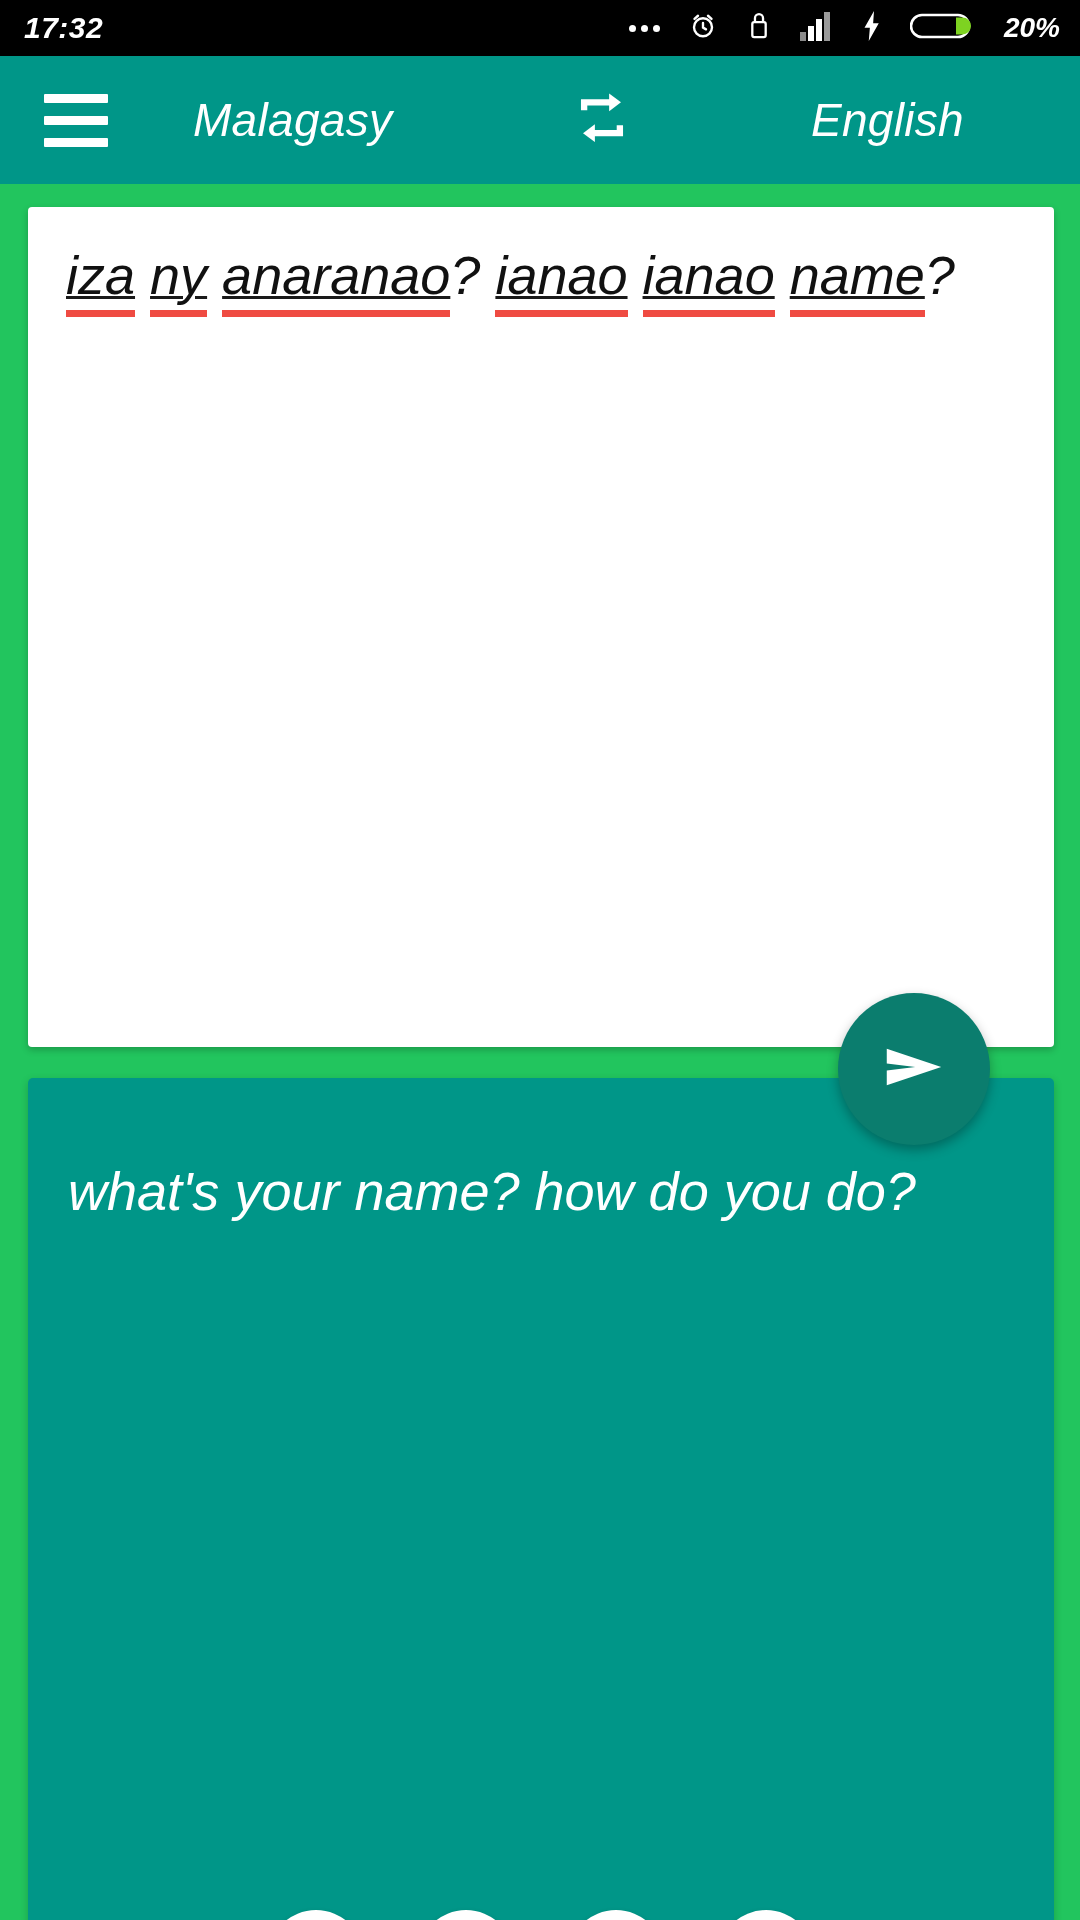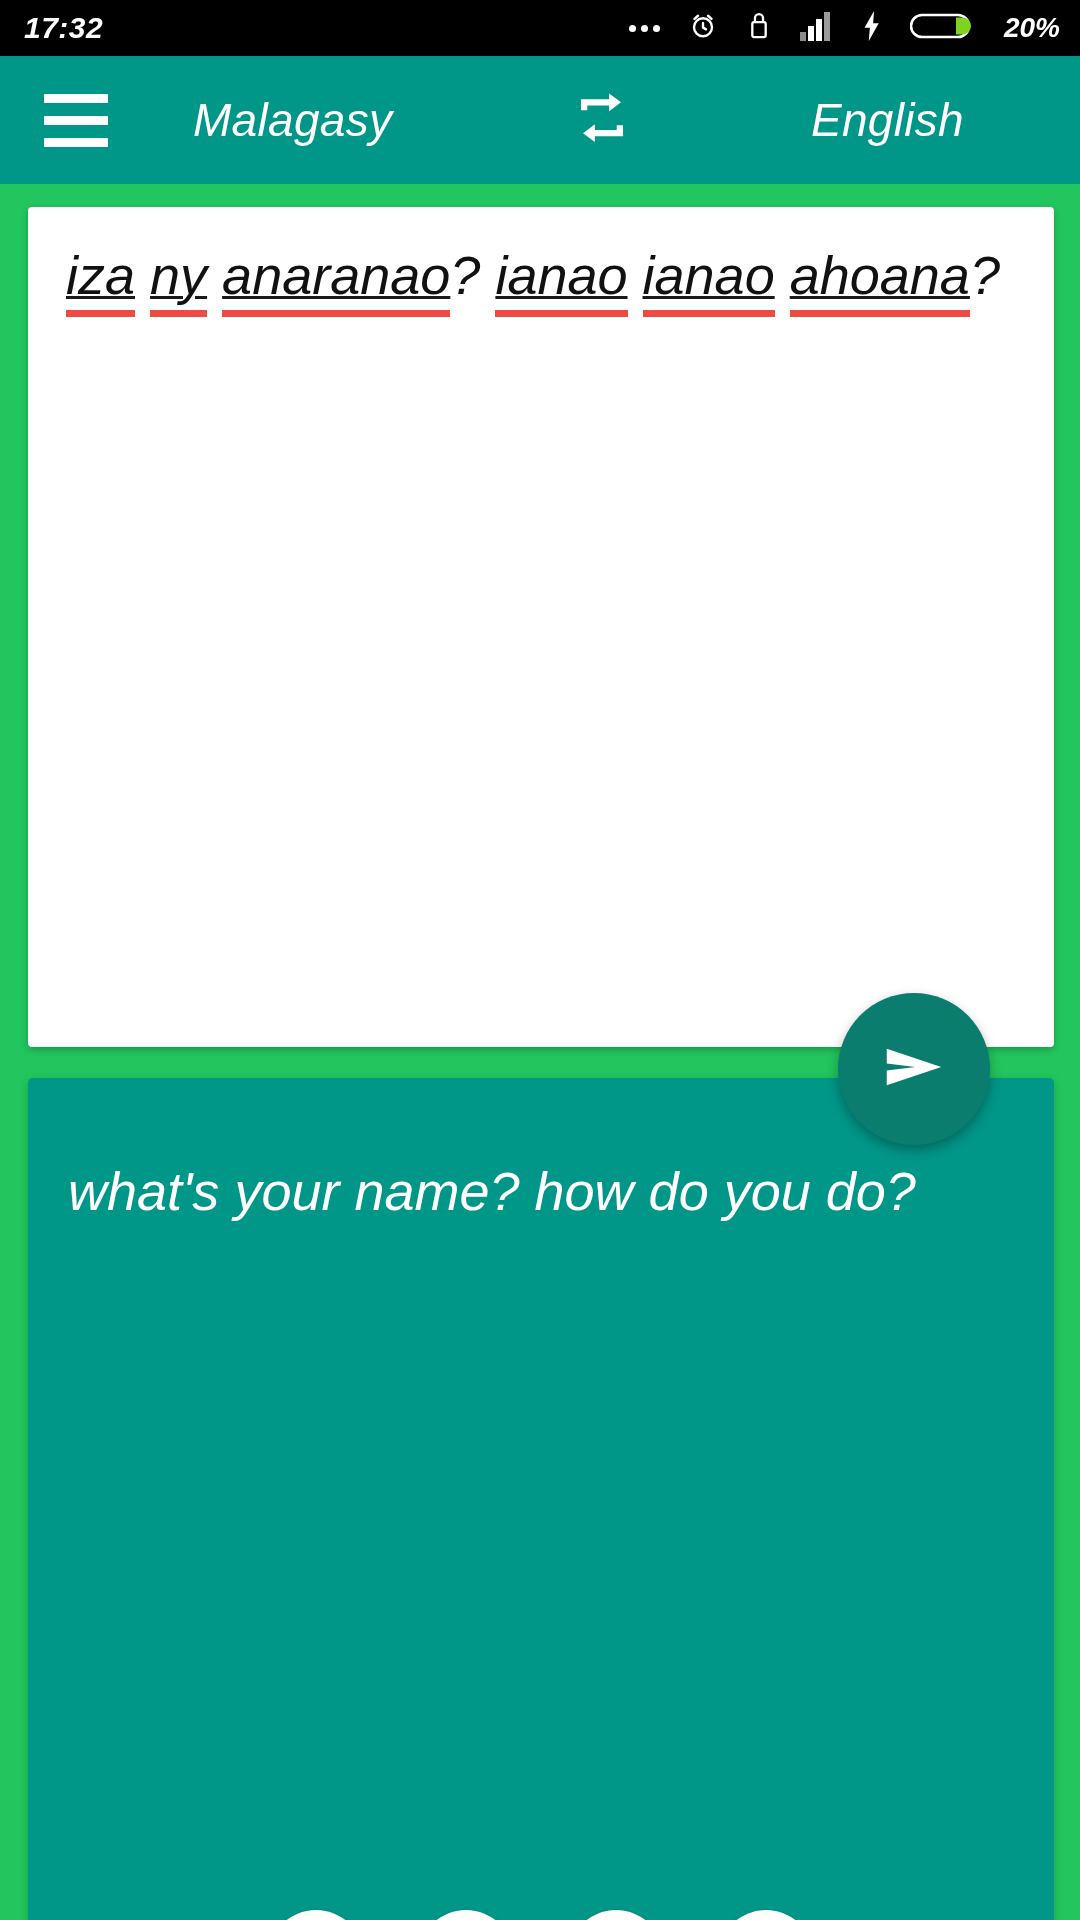--- a/index.html
+++ b/index.html
@@ -177,21 +177,21 @@
     <div class="lang lang-dst">English</div>
   </div>
 
   <div class="card-src">
     <div class="src-text">
       <span class="w">iza</span>
       <span class="w">ny</span>
       <span class="w">anaranao</span><span class="nosp">?</span>
       <span class="w">ianao</span>
       <span class="w">ianao</span>
-      <span class="w">ahoana</span><span class="nosp">?</span>
+      <span class="w">name</span><span class="nosp">?</span>
     </div>
 
     <div class="mid-btns">
       <div class="circ">
         <span>
           <svg width="46" height="46" viewBox="0 0 24 24" fill="none" stroke="#fff" stroke-width="2.2" stroke-linecap="round">
             <path d="M5.5 5.5 18.5 18.5M18.5 5.5 5.5 18.5"></path>
           </svg>
         </span>
       </div>

